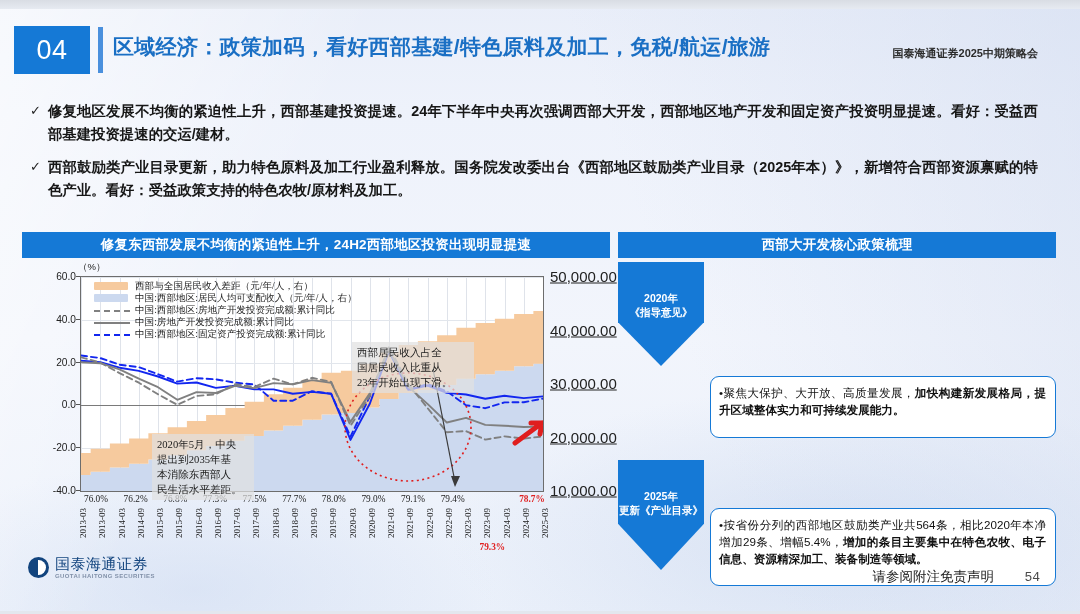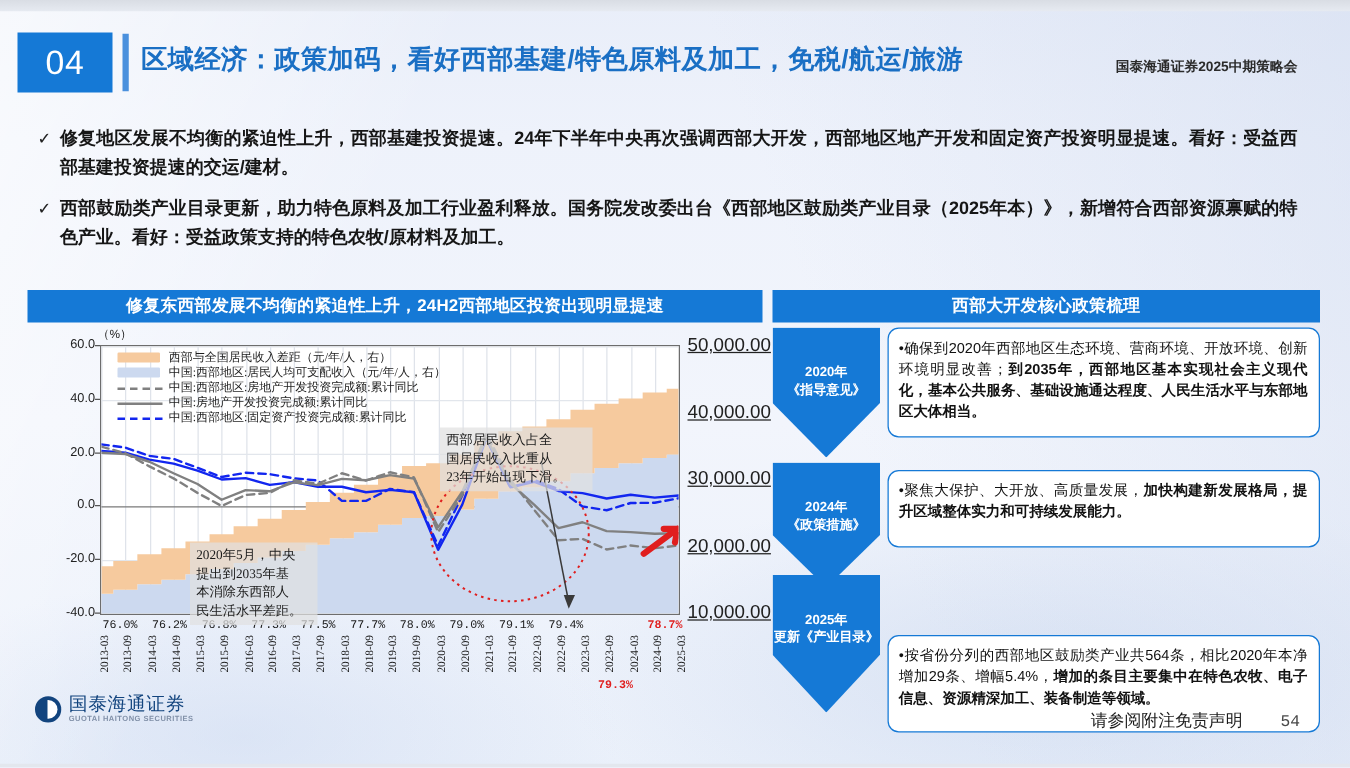--- a/index.html
+++ b/index.html
@@ -80,21 +80,21 @@
   .k-dash{position:absolute;top:4px;left:0;width:36px;height:0;border-top-width:2.4px;border-top-style:dashed;}
   
   .anno{
     position:absolute;z-index:7;background:rgba(224,224,224,.72);
     font-family:"Liberation Serif","DejaVu Serif",serif;
     font-size:10.6px;line-height:1.42;color:#1b1b1b;padding:3px 5px;white-space:pre-line;
   }
   .anno-a{left:330px;top:84px;width:112px;}
   .anno-b{left:130px;top:176px;width:92px;}
   .pct-row{position:absolute;left:60px;top:236px;width:460px;height:13px;}
-  .pct{position:absolute;font-size:9.3px;font-family:Liberation Mono, monospace;
+  .pct{position:absolute;font-size:9.3px;font-family:Liberation Serif, serif;
        color:#1b1b1b;transform:translateX(-50%);white-space:nowrap;}
   .pct.red{color:#e01e1e;font-weight:700;}
   .xlabels{position:absolute;left:60px;top:250px;width:460px;height:44px;}
   .xlab{position:absolute;font-size:9px;color:#1b1b1b;
         font-family:"Liberation Serif","DejaVu Serif",serif;
         writing-mode:vertical-rl;transform:rotate(180deg) translateY(0);
         transform-origin:center;white-space:nowrap;}
   
   .policy-panel{position:absolute;left:618px;top:232px;width:438px;height:320px;}
   .policy-body{position:relative;height:292px;margin-top:2px;}
@@ -317,30 +317,21 @@
   <div class="policy-panel">
     <div class="panel-title">西部大开发核心政策梳理</div>
     <div class="policy-body">
 
       <div class="chev" style="top:2px;height:104px;">
         <div class="chev-inner">
           <span>2020年</span>
           <span>《指导意见》</span>
         </div>
       </div>
-      <div class="pbox" style="top:2px;height:88px;">
-        <p><span class="dot">•</span><span>确保到2020年西部地区生态环境、营商环境、开放环境、创新环境明显改善；</span><b>到2035年，西部地区基本实现社会主义现代化，基本公共服务、基础设施通达程度、人民生活水平与东部地区大体相当。</b></p>
-      </div>
-
-      <div class="chev" style="top:110px;height:100px;">
-        <div class="chev-inner">
-          <span>2024年</span>
-          <span>《政策措施》</span>
-        </div>
-      </div>
+
       <div class="pbox" style="top:116px;height:62px;">
         <p><span class="dot">•</span><span>聚焦大保护、大开放、高质量发展，</span><b>加快构建新发展格局，提升区域整体实力和可持续发展能力。</b></p>
       </div>
 
       <div class="chev" style="top:200px;height:110px;">
         <div class="chev-inner">
           <span>2025年</span>
           <span>更新《产业目录》</span>
         </div>
       </div>

